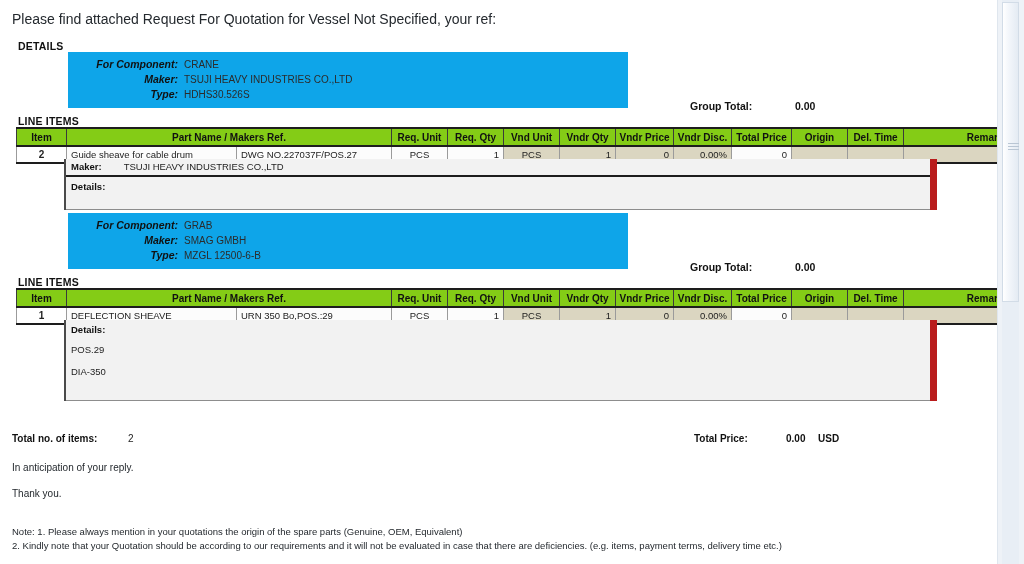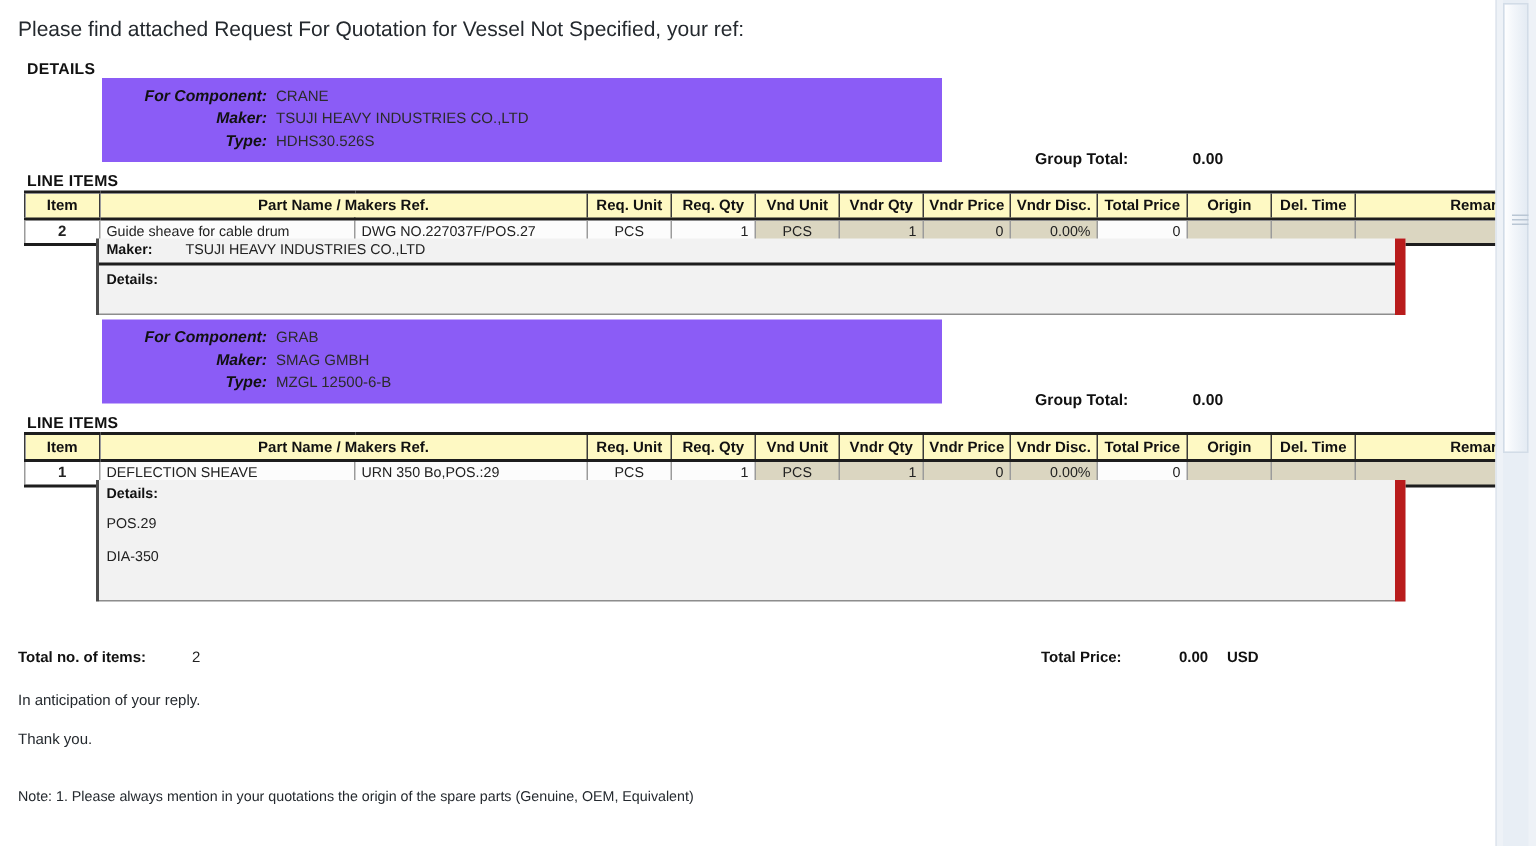--- a/index.html
+++ b/index.html
@@ -48,21 +48,21 @@
     font-weight: bold;
     letter-spacing: .2px;
     color: #111;
   }
 
   
   .comp-block {
     position: absolute;
     left: 68px;
     width: 560px;
-    background: #8b5cf6;
+    background: #0ea5e9;
     padding: 5px 0 6px 0;
   }
   .comp-row {
     display: flex;
     align-items: baseline;
     height: 15px;
     line-height: 15px;
   }
   .comp-label {
     width: 110px;
@@ -96,21 +96,21 @@
     left: 16px;
     width: 996px;
     border-collapse: collapse;
     table-layout: fixed;
     font-size: 10px;
   }
   .li-table th {
     border: 1px solid #3a3a3a;
     border-top: 2px solid #1d1d1d;
     border-bottom: 2px solid #1d1d1d;
-    background: #fef9c3;
+    background: #84cc16;
     font-size: 10px;
     font-weight: bold;
     color: #111;
     height: 16px;
     padding: 0 3px;
     text-align: center;
     white-space: nowrap;
     overflow: hidden;
     margin-top: 12px;
   }
@@ -409,20 +409,21 @@
       <span class="tot-value" style="left:128px; top:0;">2</span>
       <span class="tot-label" style="left:694px; top:0;">Total Price:</span>
       <span class="tot-value b" style="left:786px; top:0;">0.00</span>
       <span class="tot-value b" style="left:818px; top:0;">USD</span>
     </div>
 
     <div class="closing" style="top:462px;">In anticipation of your reply.</div>
     <div class="closing" style="top:488px;">Thank you.</div>
 
     <div class="note-line" style="top:526px;">Note: 1. Please always mention in your quotations the origin of the spare parts (Genuine, OEM, Equivalent)</div>
+    <div class="note-line" style="top:540px;">2. Kindly note that your Quotation should be according to our requirements and it will not be evaluated in case that there are deficiencies. (e.g. items, payment terms, delivery time etc.)</div>
 
     <div class="doc-edge" style="left:997px;"></div>
   </div>
 
   <div id="scrollbar">
     <div id="sb-track"></div>
     <div id="sb-thumb">
       <div id="sb-grip">
         <i></i>
           <i></i>

